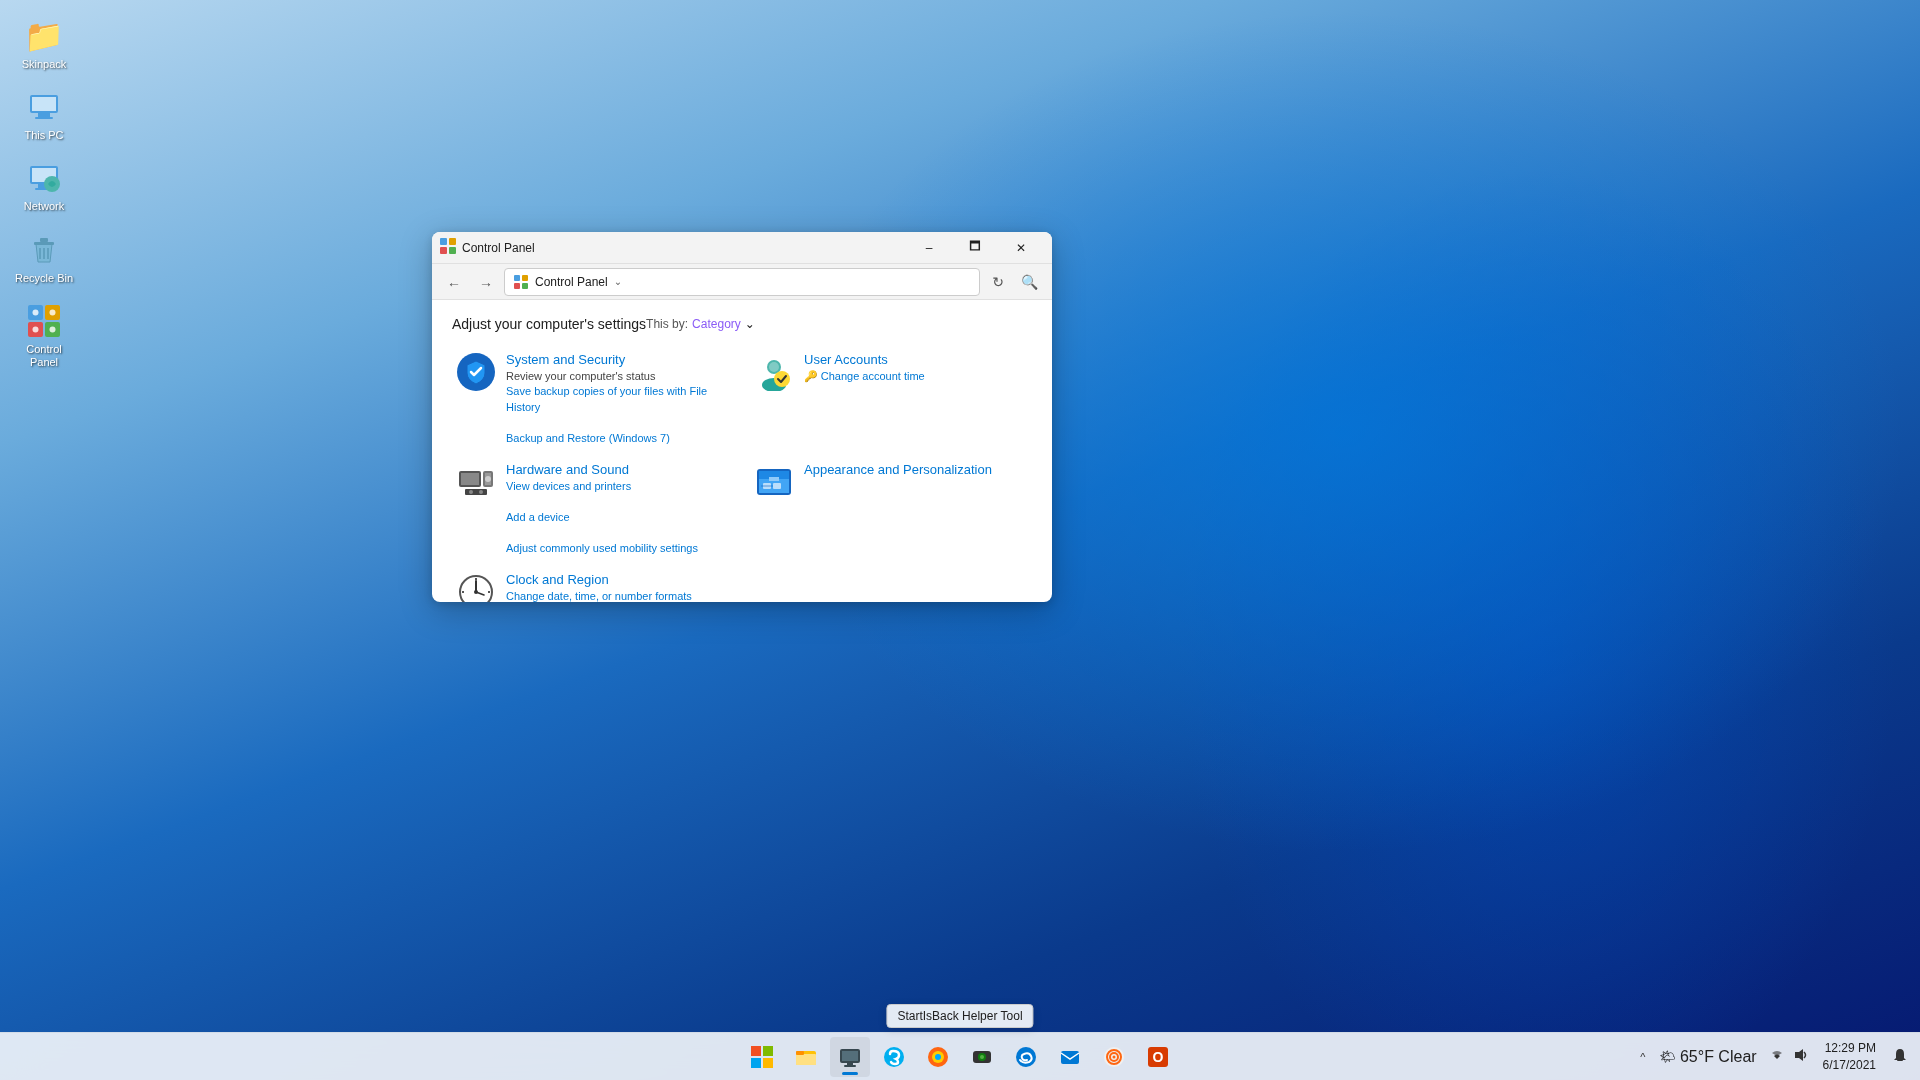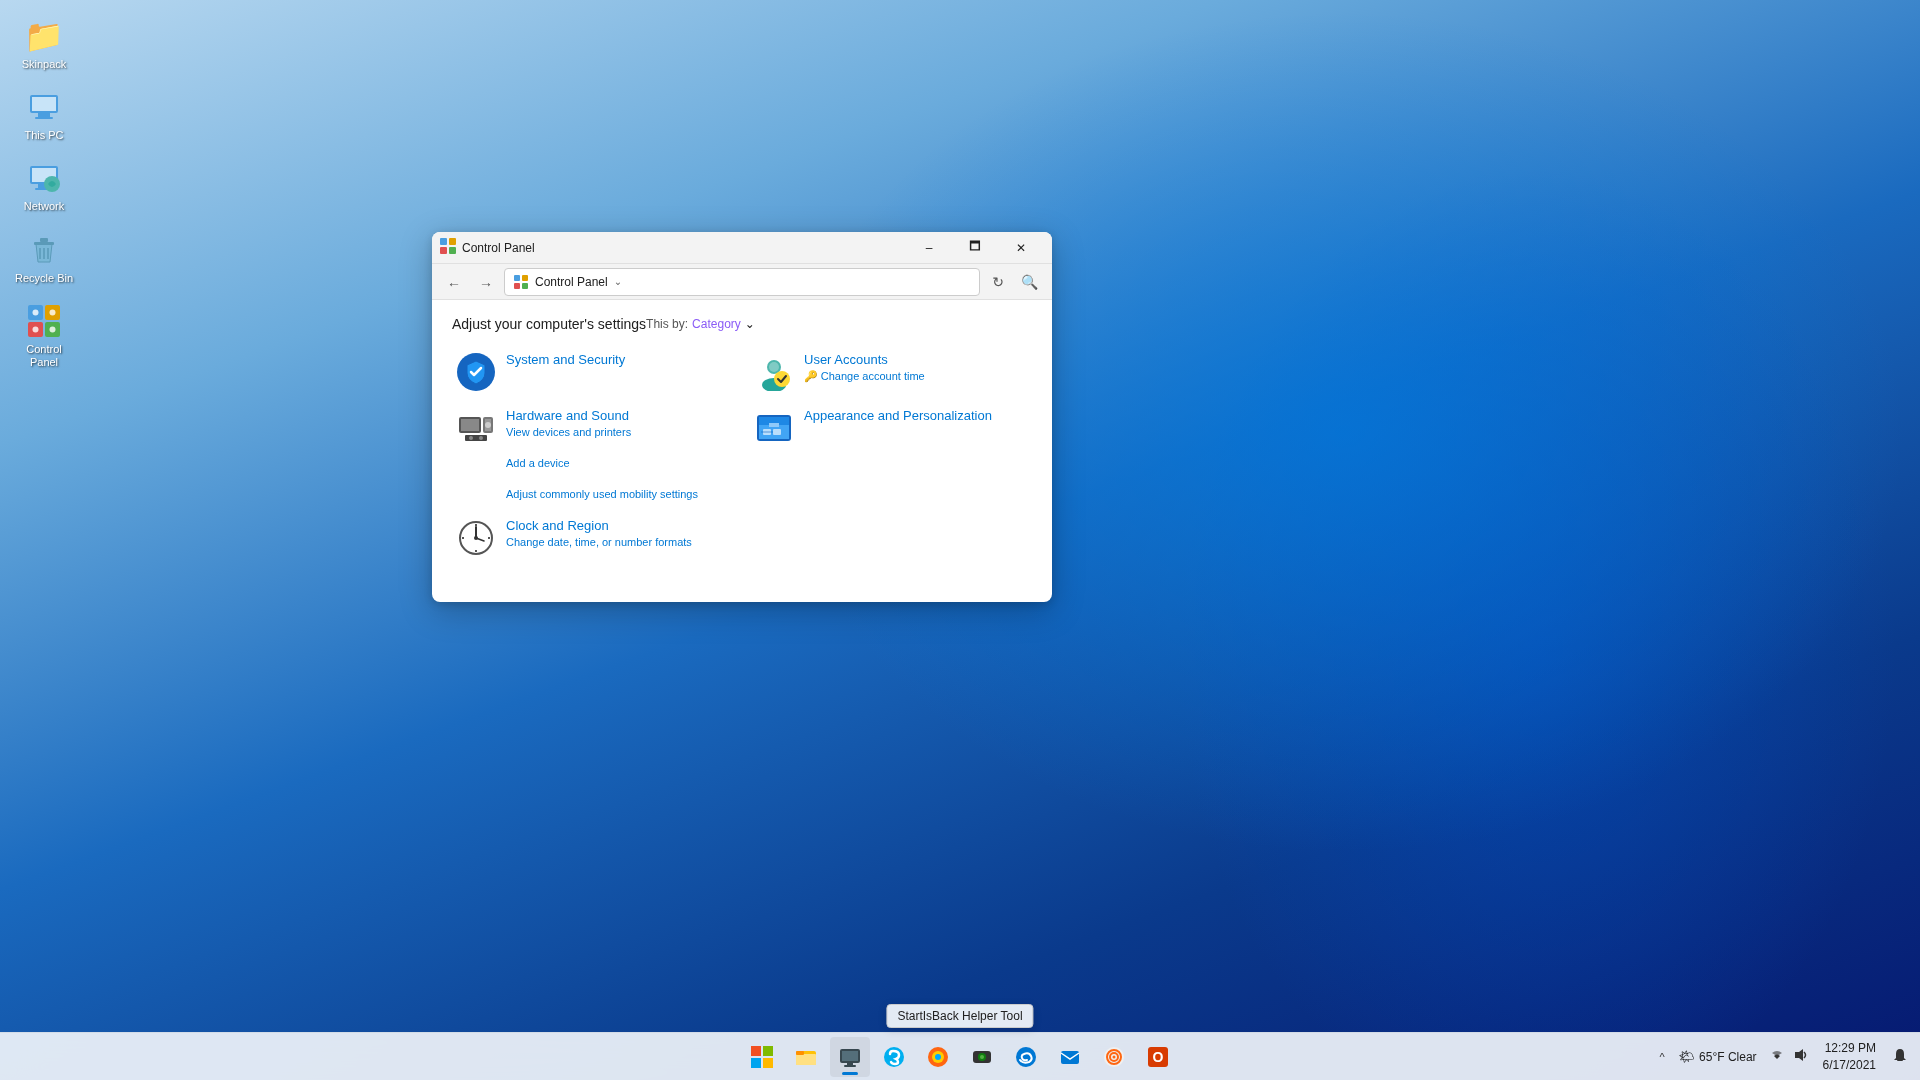--- a/index.html
+++ b/index.html
@@ -450,20 +450,25 @@
       <div class="category-item">
         <div class="category-icon">
           <svg width="38" height="38" viewBox="0 0 38 38">
             <circle cx="19" cy="19" r="19" fill="#1565c0"></circle>
             <path d="M19 8 L28 12 L28 20 Q28 27 19 31 Q10 27 10 20 L10 12 Z" fill="#2196f3" stroke="#1565c0" stroke-width="1"></path>
             <path d="M14 19 L17 22 L24 15" stroke="white" stroke-width="2.5" fill="none" stroke-linecap="round" stroke-linejoin="round"></path>
           </svg>
         </div>
         <div class="category-text">
           <a class="category-name">System and Security</a>
+          <div class="category-sub">
+            <span>Review your computer's status</span><br>
+            <a>Save backup copies of your files with File History</a><br>
+            <a>Backup and Restore (Windows 7)</a>
+          </div>
         </div>
       </div>
 
       <div class="category-item">
         <div class="category-icon">
           <svg width="38" height="38" viewBox="0 0 38 38">
             <circle cx="19" cy="14" r="7" fill="#4db6ac"></circle>
             <ellipse cx="19" cy="32" rx="12" ry="7" fill="#26a69a"></ellipse>
             <circle cx="19" cy="14" r="5" fill="#80cbc4"></circle>
             <circle cx="27" cy="26" r="8" fill="#fdd835"></circle>
@@ -629,21 +634,21 @@
       </svg>
     </div>
   </div>
 
   <div class="taskbar-right">
     <div class="taskbar-system-icons">
       <div style="font-size:11px; padding:0 4px; cursor:pointer; color:#333;">^</div>
     </div>
     <div style="display:flex;align-items:center;gap:4px;padding:0 6px;cursor:pointer;font-size:13px;">
       <span>🌤</span>
-      <span style="font-size:12px; color:#202020;">65°F Clear</span>
+      <span style="font-size:16px; color:#202020;">65°F Clear</span>
     </div>
     <div style="padding:0 2px;cursor:pointer;font-size:14px;">
       <svg width="16" height="16" viewBox="0 0 16 16">
           <path d="M8 12 L5 9 Q8 6 11 9 Z" fill="#333"></path>
           <path d="M8 9 L3 6 Q8 2 13 6 Z" fill="#333" opacity="0.6"></path>
         </svg>
     </div>
     <div style="padding:0 2px;cursor:pointer;font-size:14px;">
       <svg width="16" height="16" viewBox="0 0 16 16">
           <polygon points="2,5 6,5 10,2 10,14 6,11 2,11" fill="#333"></polygon>

